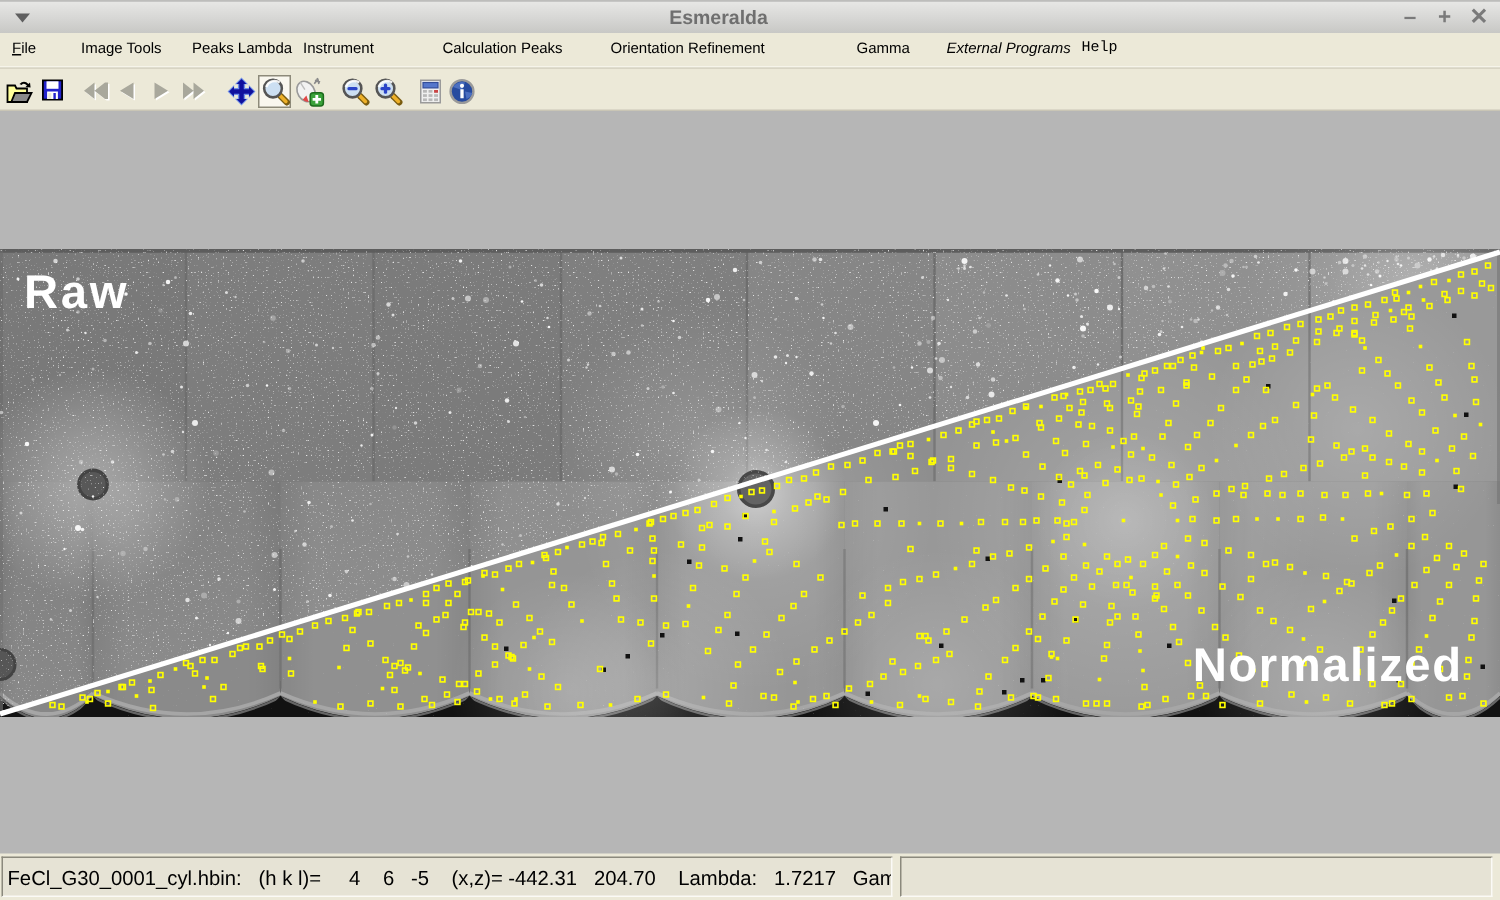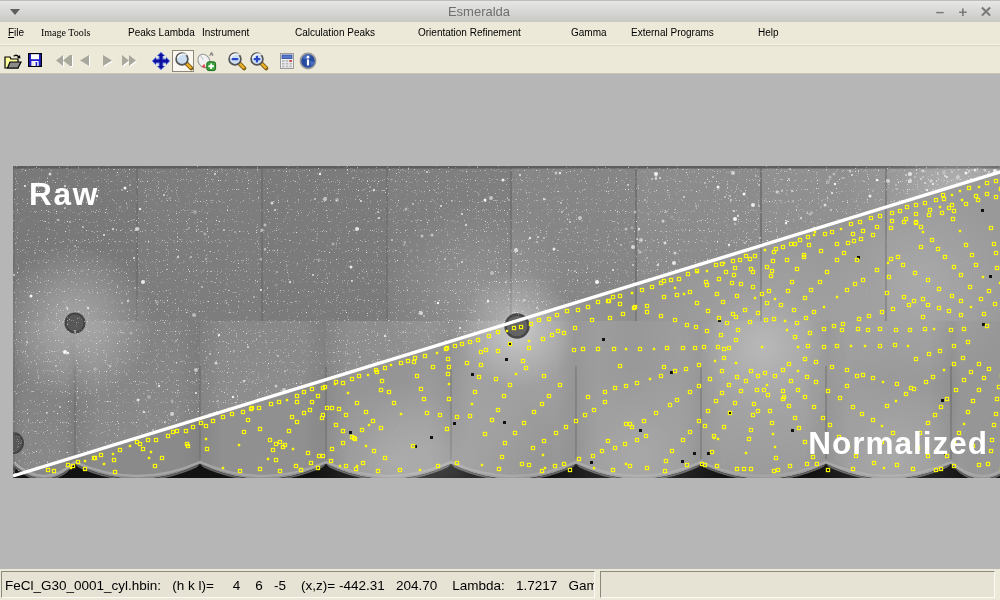--- a/index.html
+++ b/index.html
@@ -2,55 +2,55 @@
 <html><head><meta charset="utf-8"><style>
 * { margin:0; padding:0; box-sizing:border-box; -webkit-font-smoothing:antialiased; }
 html,body { width:1000px; height:600px; overflow:hidden; font-family:"Liberation Sans", sans-serif; }
 .win { position:relative; width:1000px; height:600px; background:#b6b6b6; }
 .titlebar { position:absolute; left:0; top:0; width:1000px; height:22px;
   background:linear-gradient(#e7e7e5, #d6d6d4 55%, #c8c8c5);
   border-top:1px solid #bdbdbb; }
 .titlebar .tri { position:absolute; left:10px; top:8px; width:0; height:0;
   border-left:5px solid transparent; border-right:5px solid transparent; border-top:6px solid #5f5f5f; }
 .titlebar .title { position:absolute; left:0; right:42px; top:3px; text-align:center;
-  font-size:13px; font-weight:normal; color:#6f6f6f; }
+  font-size:13px; font-weight:bold; color:#6f6f6f; }
 .tbtn { position:absolute; top:0; height:22px; width:22px; color:#7a7a7a; font-size:15px; font-weight:bold;
   text-align:center; line-height:21px; }
 .menubar { position:absolute; left:0; top:22px; width:1000px; height:23px; background:#ece9d8;
   font-size:10px; color:#000; border-bottom:1px solid #f6f4ea; }
 .menubar span { position:absolute; top:5px; }
 .toolbar { position:absolute; left:0; top:45px; width:1000px; height:29px; background:#ece9d8;
   border-top:1px solid #d8d4c4; border-bottom:1px solid #c9c5b5; }
 .toolbar svg { display:block; margin-top:2px; }
 .statusbar { position:absolute; left:0; top:569px; width:1000px; height:31px; background:#ece9d8; }
 .sfield { position:absolute; top:2px; height:27px; background:#e6e3d5;
   border-top:1px solid #8b897d; border-left:1px solid #8b897d;
   border-bottom:1px solid #fbfaf6; border-right:1px solid #fbfaf6; overflow:hidden; }
 .sfield div { position:absolute; left:3px; top:6px; font-size:13.5px; color:#000; white-space:pre; }
-.imgarea { position:absolute; left:0; top:166px; width:980px; height:312px;margin-left:13px; }
+.imgarea { position:absolute; left:0; top:166px; width:980px; height:312px; }
 </style></head>
 <body>
 <div class="win">
   <div class="titlebar">
     <div class="tri"></div>
     <div class="title">Esmeralda</div>
     <div class="tbtn" style="left:929px;">–</div>
     <div class="tbtn" style="left:952px;">+</div>
     <div class="tbtn" style="left:975px;">✕</div>
   </div>
   <div class="menubar">
     <span style="left:8px;"><u>F</u>ile</span>
-    <span style="left:41px;font-family:Liberation Serif, serif;">Image Tools</span>
+    <span style="left:54px;">Image Tools</span>
     <span style="left:128px;">Peaks Lambda</span>
     <span style="left:202px;">Instrument</span>
     <span style="left:295px;">Calculation Peaks</span>
-    <span style="left:418px;">Orientation Refinement</span>
+    <span style="left:407px;">Orientation Refinement</span>
     <span style="left:571px;">Gamma</span>
-    <span style="left:631px;">External Programs</span>
-    <span style="left:758px;">Help</span>
+    <span style="left:631px;font-style:italic;">External Programs</span>
+    <span style="left:721px;font-family:Liberation Mono, monospace;">Help</span>
   </div>
   <div class="toolbar">
       <svg width="330" height="27" viewBox="0 0 330 27">
         <g transform="translate(4,5)">
 <path d="M1,4 L1,15 L14,15 L14,6 L7,6 L6,4 Z" fill="#ffff99" stroke="#000" stroke-width="1.2"></path>
 <path d="M1,4 L1,15 L14,15 L14,6 L7,6 L6,4 Z" fill="none"></path>
 <path d="M3.5,15 L6,9 L17,9 L14,15 Z" fill="#8a8a8a" stroke="#000" stroke-width="1.2"></path>
 <path d="M9,3 q3,-3 6,0 l1,-1 l0.4,3.4 l-3.4,-0.4 l1,-1 q-2,-2 -3.6,-0.4 Z" fill="#000"></path>
 </g>
         <g transform="translate(28,5)">

